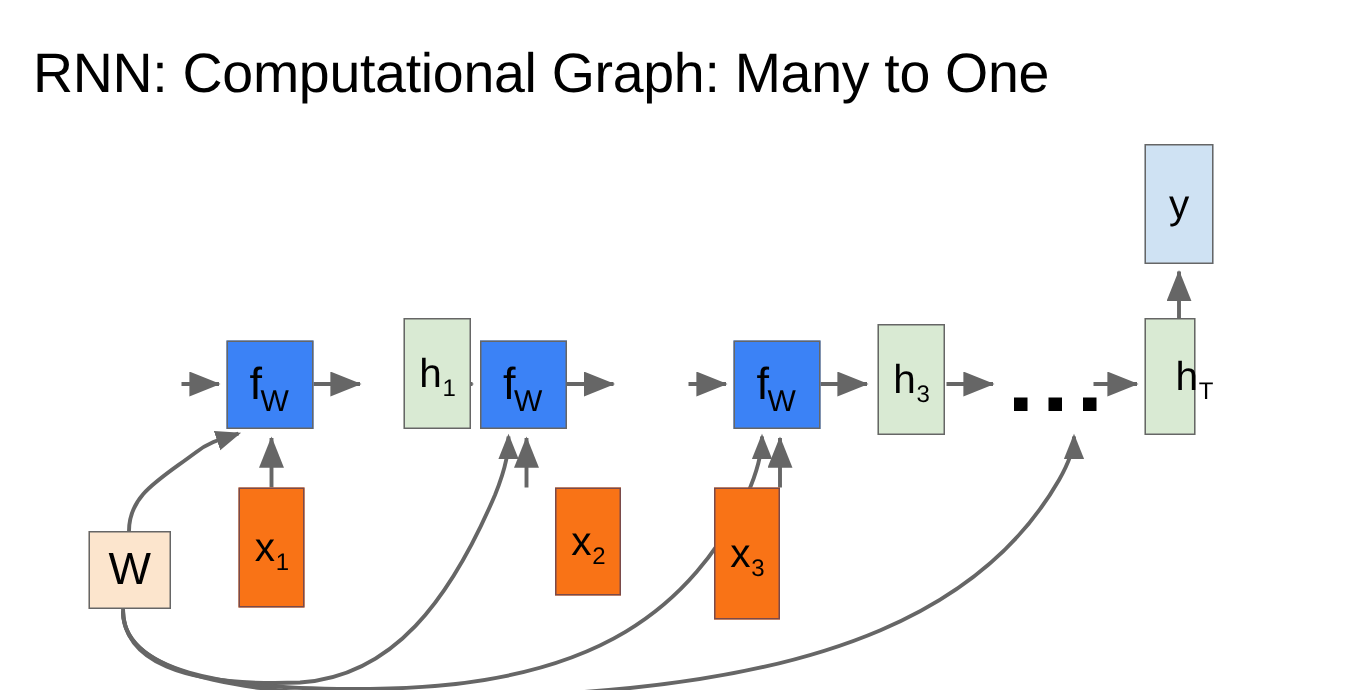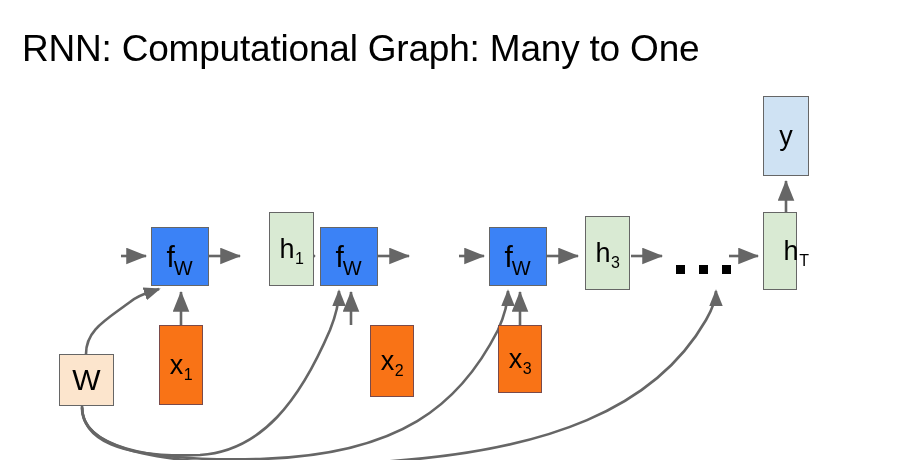--- a/index.html
+++ b/index.html
@@ -158,21 +158,21 @@
   </div>
 
   <div class="node-box x-box" style="left:159px; top:325px; width:44px;  height:80px;">
     <span class="node-label"><span>x</span><span class="sub">1</span></span>
   </div>
 
   <div class="node-box x-box" style="left:329px; top:325px; width:44px;  height:72px;margin-left:41px;">
     <span class="node-label"><span>x</span><span class="sub">2</span></span>
   </div>
 
-  <div class="node-box x-box" style="left:498px; top:325px; width:44px;  height:68px;text-align:right;">
+  <div class="node-box x-box" style="left:476px; top:325px; width:44px;  height:88px;text-align:right;">
     <span class="node-label"><span>x</span><span class="sub">3</span></span>
   </div>
 
   <div class="node-box w-box" style="left:59px;  top:354px; width:55px;  height:52px;">
     <span class="node-label big">W</span>
   </div>
 
   <div class="node-box y-box" style="left:763px; top:96px;  width:46px;  height:80px;">
     <span class="node-label">y</span>
   </div>

